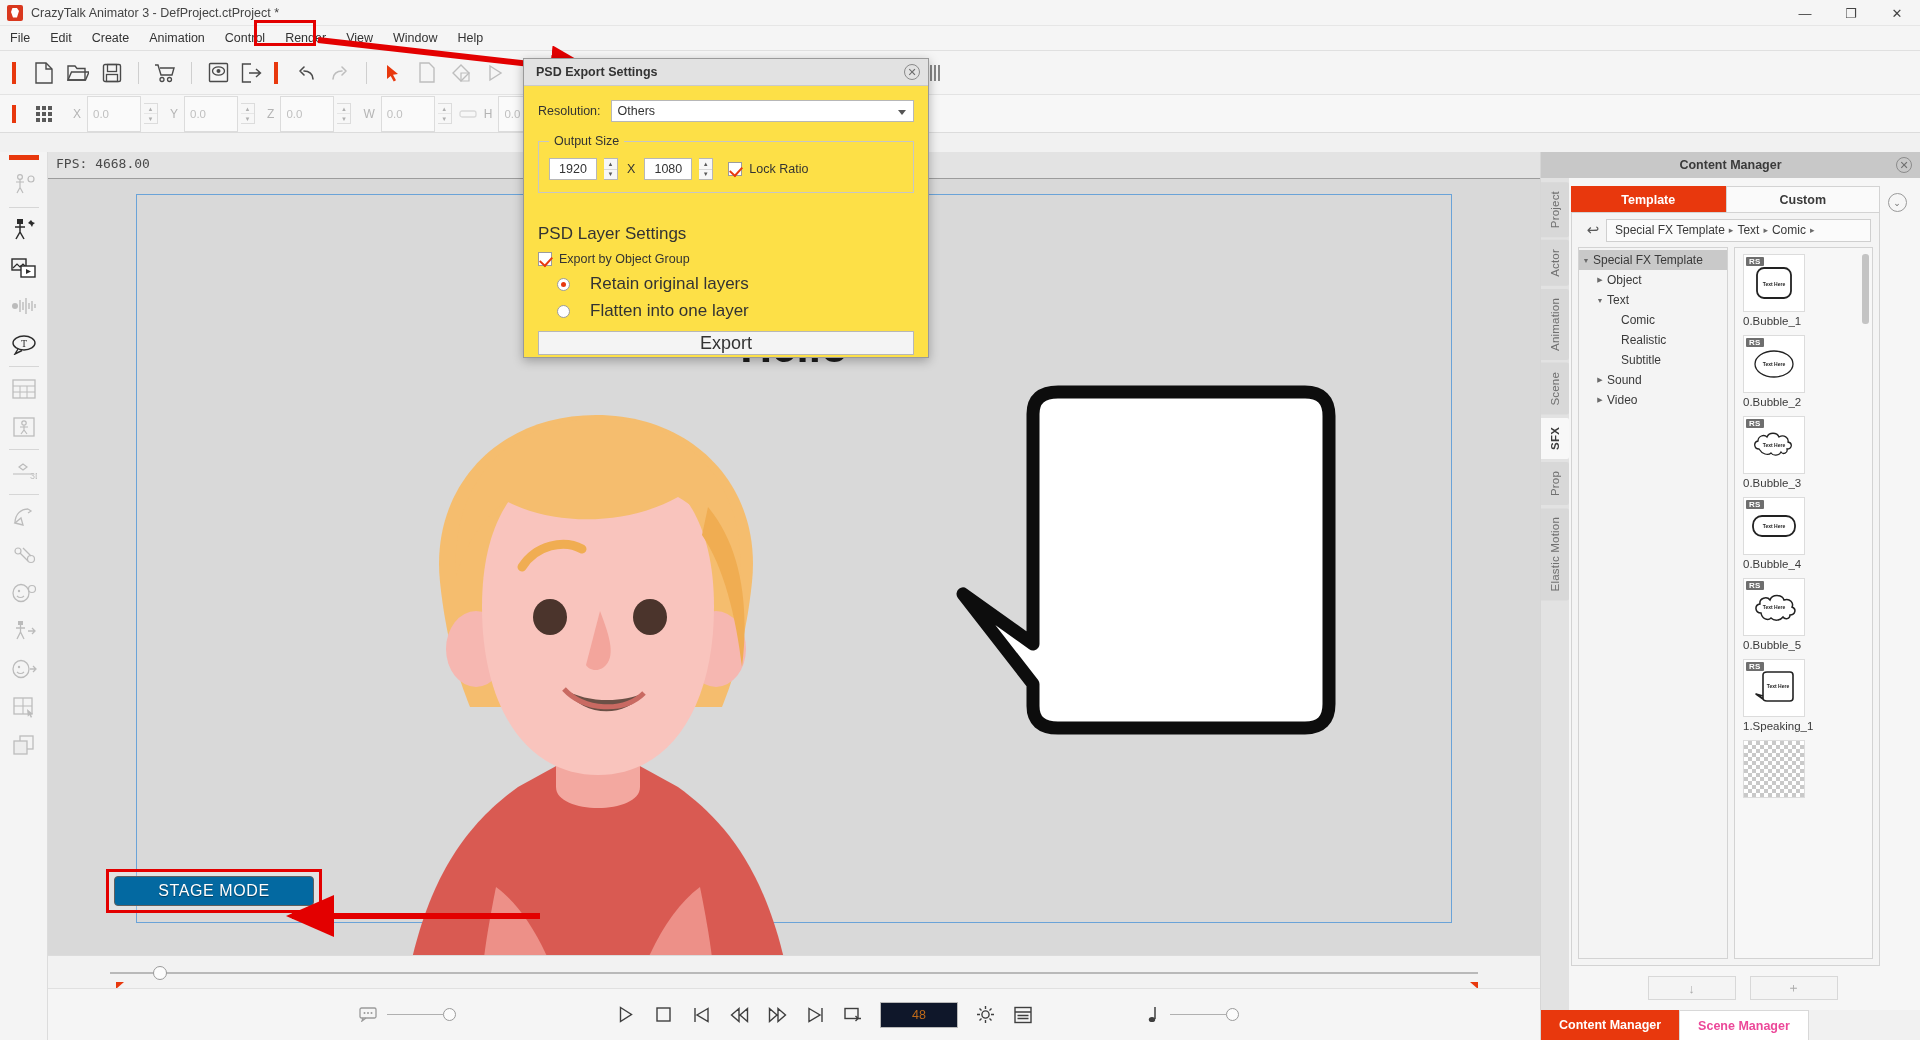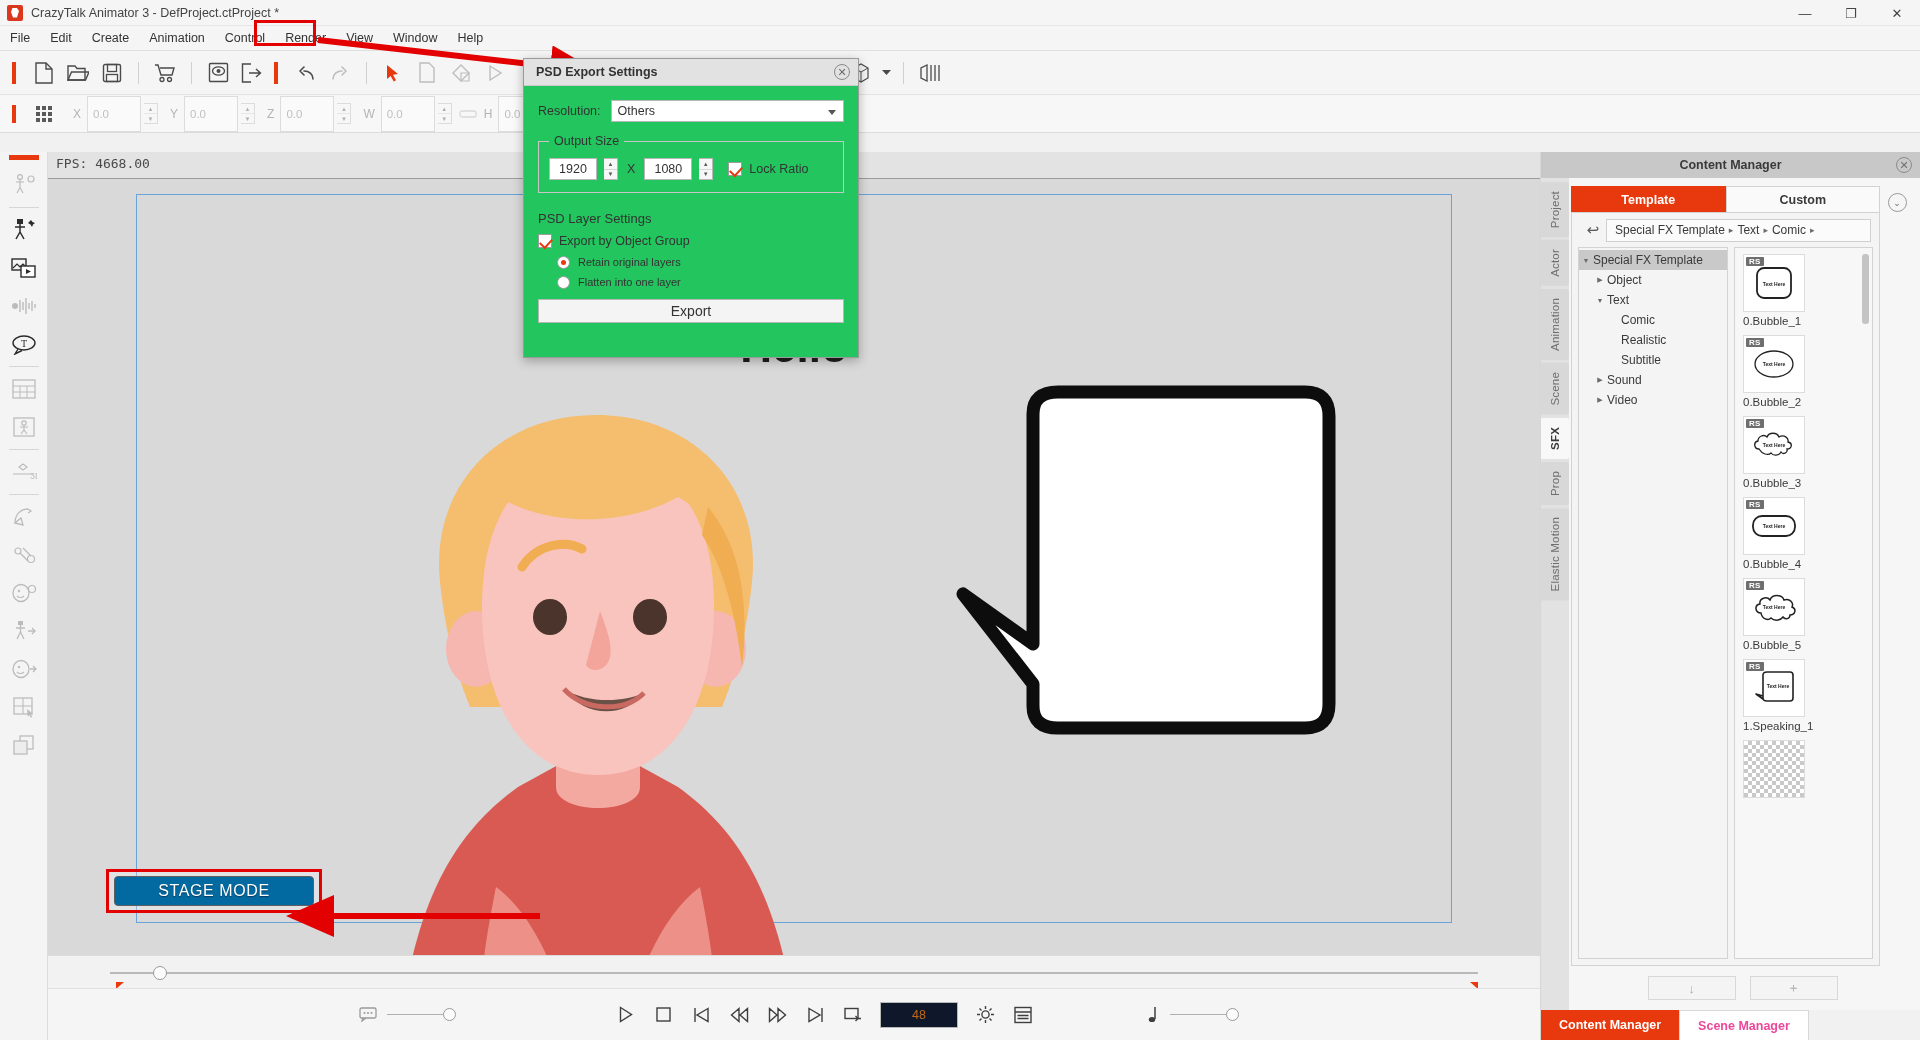--- a/index.html
+++ b/index.html
@@ -265,22 +265,22 @@
   #bottom-tabs { height: 30px; display: flex; align-items: stretch; flex: none; background: #f1f1f1; }
   .btab {
     display: flex; align-items: center; justify-content: center; padding: 0 18px;
     font-size: 12.5px; font-weight: bold;
   }
   .btab.active { background: #e8380d; color: #fff; }
   .btab.inactive { background: #fff; color: #ec4899; border: 1px solid #d8d8d8; border-bottom: none;}
 
   
   #psd-dialog {
-    position: absolute; left: 523px; top: 58px; width: 336px; height: 300px;
-    background: #22c55e; border: 1px solid #9a9a9a;
+    position: absolute; left: 523px; top: 58px; width: 406px; height: 300px;
+    background: #fde047; border: 1px solid #9a9a9a;
     box-shadow: 0 3px 10px rgba(0,0,0,.28); z-index: 40;
   }
   #psd-titlebar {
     height: 27px; background: #e2e2e2; border-bottom: 1px solid #cacaca;
     display: flex; align-items: center; padding-left: 12px; position: relative;
   }
   #psd-title { font-size: 12.5px; color: #333; font-weight: bold; }
   #psd-close {
     position: absolute; right: 8px; top: 5px; width: 16px; height: 16px;
     border: 1px solid #8a8a8a; border-radius: 50%; color: #6a6a6a;
@@ -316,35 +316,35 @@
   #x-label { font-size: 12.5px; color: #333; margin: 0 2px; }
   .chk-row { display: flex; align-items: center; gap: 7px; font-size: 12.5px; color: #333; }
   .chkbox {
     width: 14px; height: 14px; border: 1px solid #9c9c9c; background: #fff;
     position: relative; flex: none;
   }
   .chkbox.checked::after {
     content: ""; position: absolute; left: 3px; top: 1px; width: 6px; height: 10px;
     border: solid #e8380d; border-width: 0 2px 2px 0; transform: rotate(42deg);
   }
-  #psd-layer-title { font-size: 13px; color: #333; margin-top: 18px; }
+  #psd-layer-title { font-size: 17px; color: #333; margin-top: 31px; }
   #psd-opts { margin-top: 8px; }
-  .opt-row { display: flex; align-items: flex-start; gap: 8px; font-size: 11px; color: #333; margin-bottom: 7px; }
+  .opt-row { display: flex; align-items: center; gap: 20px; font-size: 17px; color: #333; margin-bottom: 7px; }
   .opt-row.indent { margin-left: 19px; }
   .radio {
     width: 13px; height: 13px; border-radius: 50%; border: 1px solid #9c9c9c; background: #fff;
     position: relative; flex: none;
   }
   .radio.on::after {
     content: ""; position: absolute; left: 3px; top: 3px; width: 5px; height: 5px;
     border-radius: 50%; background: #e8380d;
   }
   #export-btn {
     margin: 10px 0 0 0; height: 24px; border: 1px solid #b7b7b7; background: #f4f4f4;
-    display: flex; align-items: center; justify-content: center; font-size: 14px; color: #333;
+    display: flex; align-items: center; justify-content: center; font-size: 18px; color: #333;
   }
 
   
   #render-hl {
     position: absolute; left: 254px; top: 20px; width: 62px; height: 26px;
     border: 3px solid #e30000; z-index: 30;
   }
   .anno-svg { position: absolute; left: 0; top: 0; width: 1920px; height: 1040px; pointer-events: none; z-index: 35; }
 </style>
 </head>

